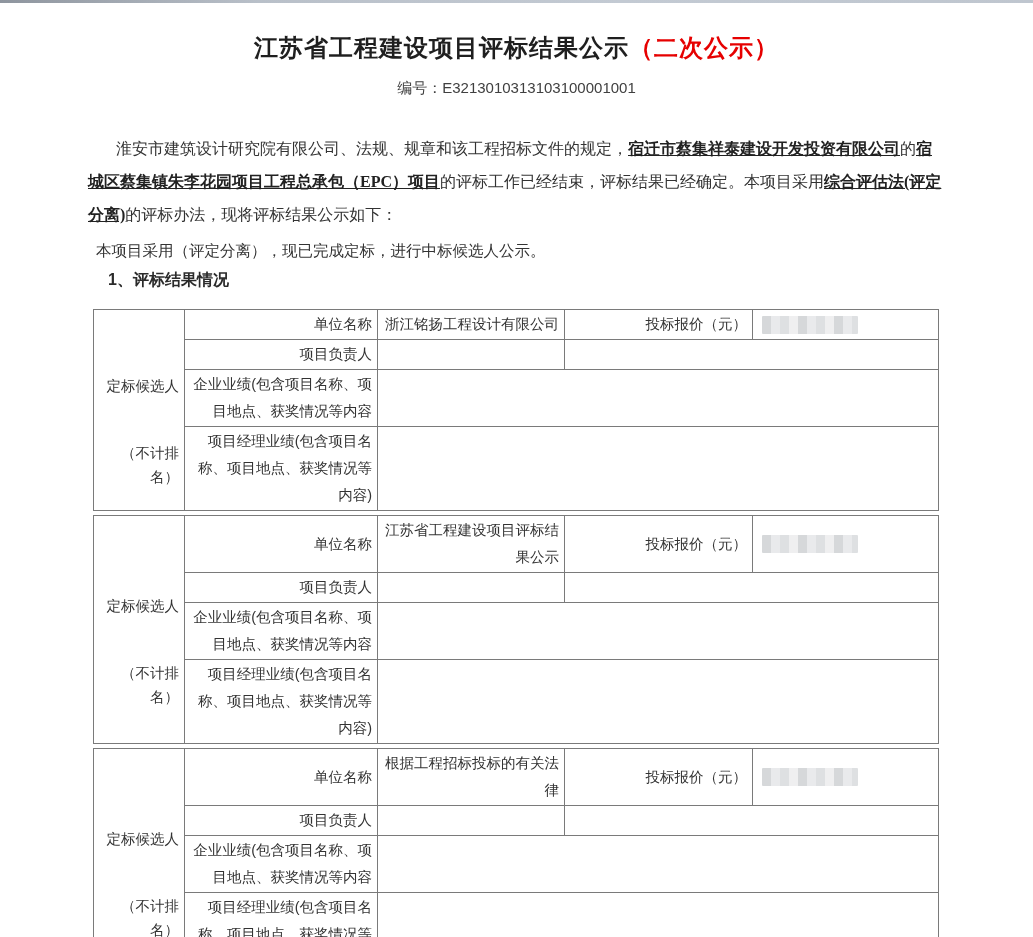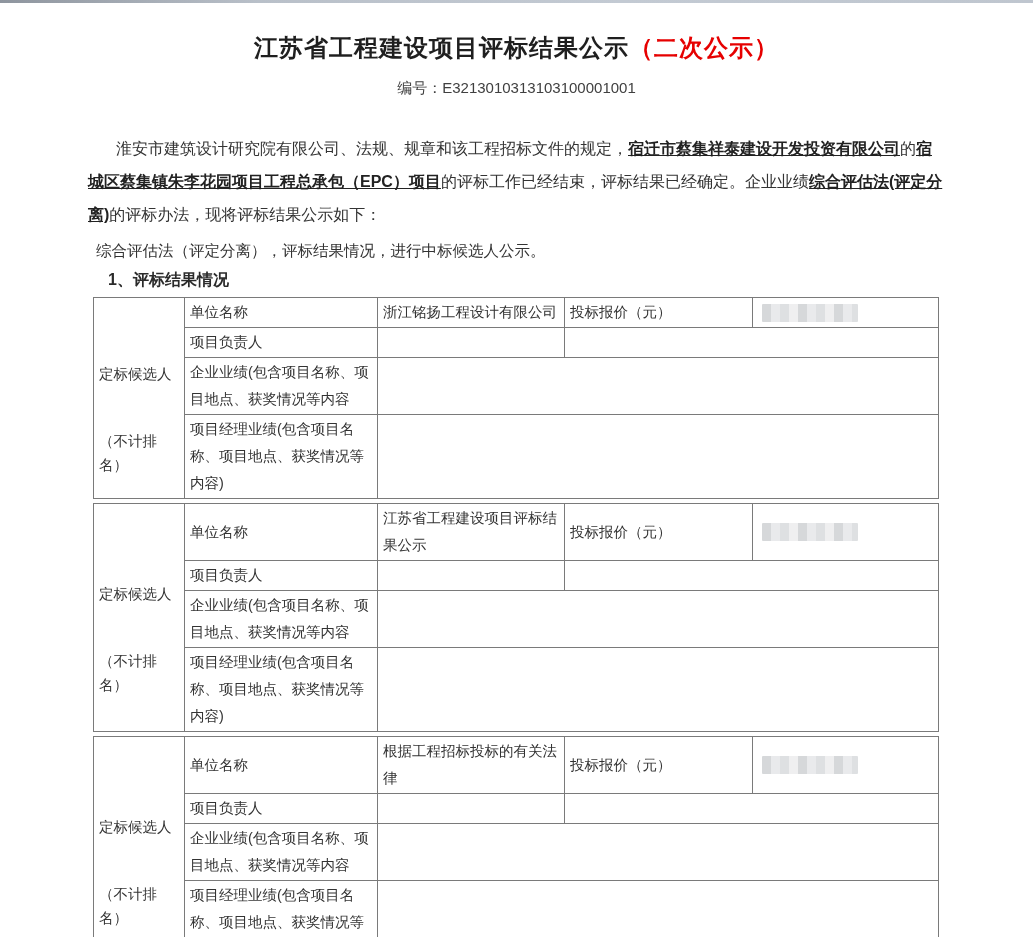--- a/index.html
+++ b/index.html
@@ -9,33 +9,33 @@
   }
   .top-strip{height:3px;background:linear-gradient(90deg,#8e959e 0%,#b9c0c9 25%,#c3cad3 60%,#bfc6cf 100%);}
   .content{width:857px;margin-left:88px;}
   .page-title{
     text-align:center;font-size:24px;font-weight:bold;color:#1f1f1f;
     margin:30px 0 16px 0;letter-spacing:1px;line-height:30px;
   }
   .page-title .red{color:#e60000;}
   .doc-number{text-align:center;font-size:15px;color:#404040;margin-top:12px;line-height:18px;}
   .intro{font-size:16px;line-height:33px;margin:35px 0 0 0;text-indent:28px;color:#333;}
-  .intro .hl{font-weight:bold;color:#222;}
+  .intro .hl{font-weight:bold;color:#222;font-family:Liberation Serif, serif;}
   .intro .ul{text-decoration:underline;}
   .reason-heading{font-weight:bold;font-size:16px;color:#2b2b2b;margin:20px 0 0 26px;line-height:20px;}
   .reason-text{font-size:15.5px;margin:10px 0 0 8px;line-height:20px;}
-  .result-heading{font-weight:bold;font-size:16px;color:#2b2b2b;margin:9px 0 7px 20px;line-height:20px;}
+  .result-heading{font-weight:bold;font-size:16px;color:#2b2b2b;margin:9px 0 19px 20px;line-height:20px;}
 
   table.block{
     border-collapse:collapse;table-layout:fixed;width:845px;
     margin:0 0 4px 5px;font-size:14.5px;color:#333;
   }
   table.block td{
     border:1px solid #7a7a7a;padding:1px 5px;vertical-align:middle;
-    line-height:27px;overflow:hidden;word-break:break-all;
+    line-height:27px;overflow:hidden;word-break:break-all;text-align:right;
   }
   .h28{height:28px;}
   .h57{height:57px;}
   .group-cell div{line-height:24px;margin-top:43px;}
   .mosaic{
     width:96px;height:18px;margin-left:4px;border-radius:1px;
     background-image:
       repeating-linear-gradient(90deg,#d6d8da 0 9px,#e9eaec 9px 18px,#dee0e2 18px 27px,#efeff0 27px 36px),
       repeating-linear-gradient(0deg,rgba(255,255,255,.55) 0 6px,rgba(205,208,212,.45) 6px 12px);
     filter:blur(.7px);
@@ -45,23 +45,23 @@
 <body>
 
 <div class="top-strip"></div>
 
 <div class="content">
 
   <h1 class="page-title"><span>江苏省工程建设项目评标结果公示</span><span class="red">（二次公示）</span></h1>
 
   <div class="doc-number">编号：E3213010313103100001001</div>
 
-  <p class="intro"><span>淮安市建筑设计研究院有限公司、法规、规章和该工程招标文件的规定，</span><span class="hl ul">宿迁市蔡集祥泰建设开发投资有限公司</span><span>的</span><span class="hl ul">宿城区蔡集镇朱李花园项目工程总承包（EPC）项目</span><span>的评标工作已经结束，评标结果已经确定。企业业绩</span><span class="hl ul">综合评估法(评定分离)</span><span>的评标办法，现将评标结果公示如下：</span></p>
+  <p class="intro"><span>淮安市建筑设计研究院有限公司、法规、规章和该工程招标文件的规定，</span><span class="hl ul">宿迁市蔡集祥泰建设开发投资有限公司</span><span>的</span><span class="hl ul">宿城区蔡集镇朱李花园项目工程总承包（EPC）项目</span><span>的评标工作已经结束，评标结果已经确定。本项目采用</span><span class="hl ul">综合评估法(评定分离)</span><span>的评标办法，现将评标结果公示如下：</span></p>
 
-  <div class="reason-text">综合评估法（评定分离），评标结果情况，进行中标候选人公示。</div>
+  <div class="reason-text">本项目采用（评定分离），现已完成定标，进行中标候选人公示。</div>
   <div class="result-heading">1、评标结果情况</div>
 
   <table class="block">
     <colgroup>
         <col style="width:91px">
         <col style="width:193px">
         <col style="width:187px">
         <col style="width:188px">
         <col style="width:186px">
       </colgroup>

